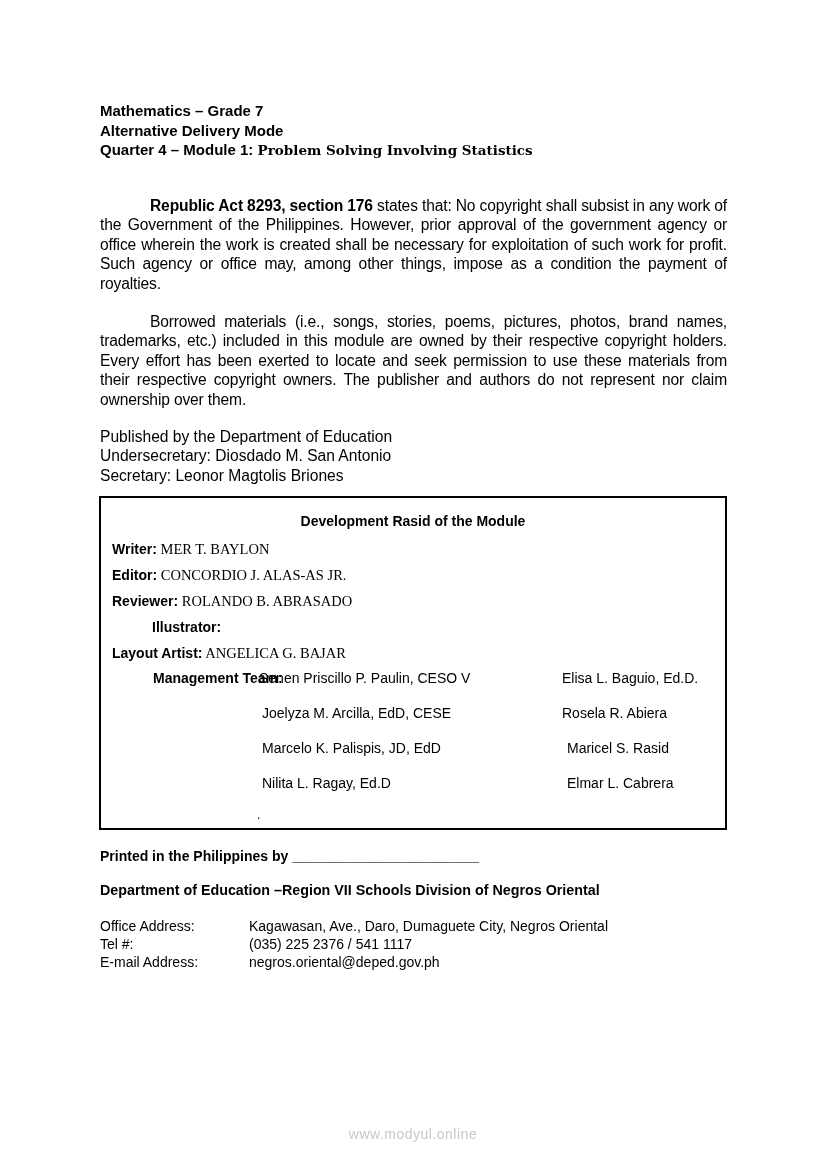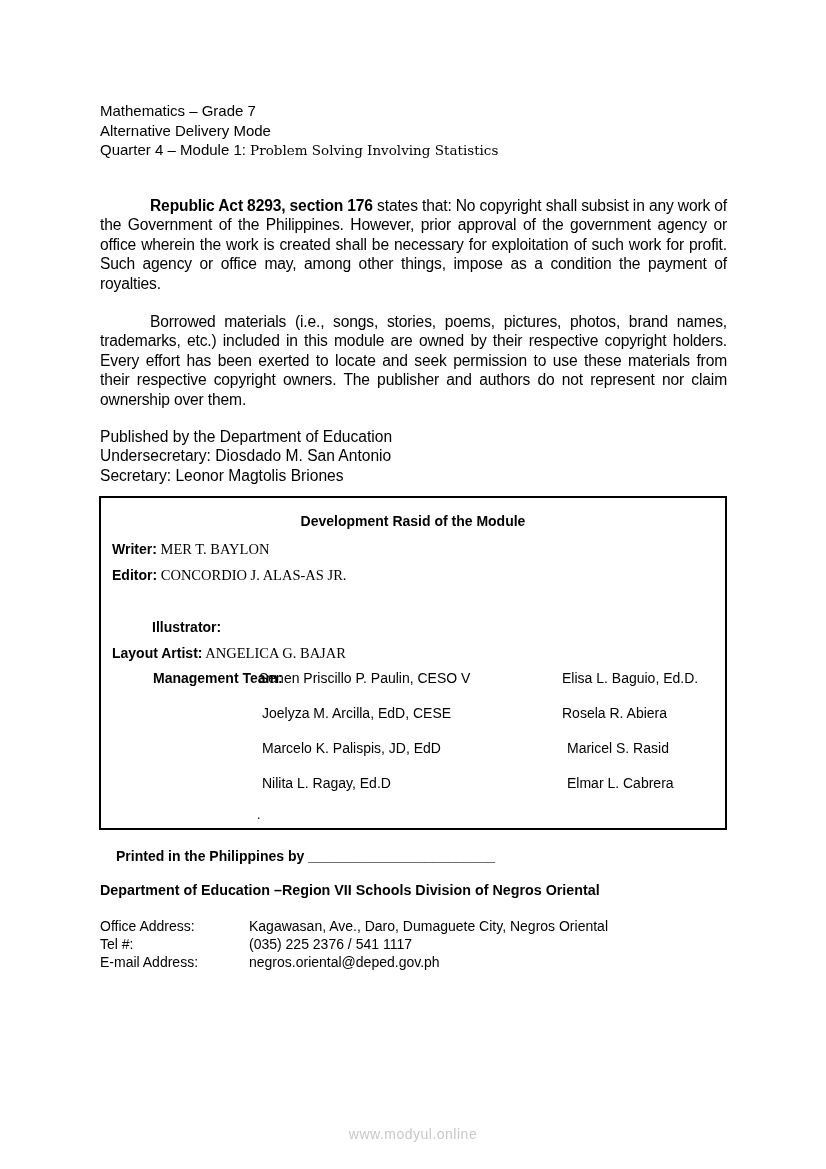--- a/index.html
+++ b/index.html
@@ -1,32 +1,32 @@
 <!DOCTYPE html>
 <html><head>
 <meta charset="utf-8">
 <style>
   html, body { margin: 0; padding: 0; background: #ffffff; }
   body { width: 826px; height: 1169px; position: relative; overflow: hidden;
          font-family: "Liberation Sans", sans-serif; color: #000; }
-  .hdr { position: absolute; left: 100px; top: 101px; font-weight: normal; font-size: 15px; line-height: 19.5px; }
+  .hdr { position: absolute; left: 100px; top: 101px; font-weight: bold; font-size: 15px; line-height: 19.5px; }
   .hdr .serif { font-family: "DejaVu Serif", "Liberation Serif", serif; font-size: 13.5px; }
   .para { position: absolute; left: 100px; width: 627px; font-size: 15.6px; line-height: 19.4px;
           text-align: justify; text-indent: 50px; letter-spacing: -0.15px; }
   .para b { font-weight: bold; }
   .pub { position: absolute; left: 100px; top: 427px; font-size: 15.6px; line-height: 19.4px; }
   .box { position: absolute; left: 99px; top: 496px; width: 624px; height: 330px; border: 2px solid #000; }
   .box .title { position: absolute; left: 0; right: 0; top: 15px; text-align: center; font-weight: bold; font-size: 14px; }
   .role { position: absolute; left: 11px; font-size: 14px; }
   .role .lbl { font-weight: bold; font-family: "Liberation Sans", sans-serif; }
   .role .val { font-family: "Liberation Serif", serif; font-size: 14.5px; }
   .mgmt-label { position: absolute; left: 11px; top: 172px; font-weight: bold; font-size: 14px; padding-left: 41px; }
   .mgmt { position: absolute; font-size: 14px; font-family: "Liberation Sans", sans-serif; }
   .dot { position: absolute; left: 156px; top: 310px; font-size: 12px; }
-  .printed { position: absolute; left: 116px; top: 848px; font-weight: bold; font-size: 14px; }
+  .printed { position: absolute; left: 100px; top: 848px; font-weight: bold; font-size: 14px; }
   .deped { position: absolute; left: 100px; top: 882px; font-weight: bold; font-size: 14.3px; }
   .contact { position: absolute; left: 100px; top: 917px; font-size: 14px; line-height: 18px; }
   .contact .row { display: flex; }
   .contact .k { width: 149px; }
   .watermark { position: absolute; left: 0; right: 0; top: 1126px; text-align: center; color: #c8c8c8;
                font-size: 14px; letter-spacing: 0.5px; }
 </style>
 </head>
 <body>
 
@@ -43,20 +43,21 @@
 <div class="pub">
   <div>Published by the Department of Education</div>
   <div>Undersecretary: Diosdado M. San Antonio</div>
   <div>Secretary: Leonor Magtolis Briones</div>
 </div>
 
 <div class="box">
   <div class="title">Development Rasid of the Module</div>
   <div class="role" style="top:43px;"><span class="lbl">Writer:</span><span class="val"> MER T. BAYLON</span></div>
   <div class="role" style="top:69px;"><span class="lbl">Editor:</span><span class="val"> CONCORDIO J. ALAS-AS JR.</span></div>
+  <div class="role" style="top:95px;"><span class="lbl">Reviewer:</span><span class="val"> ROLANDO B. ABRASADO</span></div>
   <div class="role" style="top:121px;padding-left:40px;"><span class="lbl">Illustrator:</span><span class="val"></span></div>
   <div class="role" style="top:147px;"><span class="lbl">Layout Artist:</span><span class="val"> ANGELICA G. BAJAR</span></div>
 
   <div class="mgmt-label">Management Team:</div>
   <div class="mgmt" style="left:158px; top:172px;">Senen Priscillo P. Paulin, CESO V</div>
   <div class="mgmt" style="left:161px; top:207px;">Joelyza M. Arcilla, EdD, CESE</div>
   <div class="mgmt" style="left:161px; top:242px;">Marcelo K. Palispis, JD, EdD</div>
   <div class="mgmt" style="left:161px; top:277px;">Nilita L. Ragay, Ed.D</div>
   <div class="mgmt" style="left:461px; top:172px;">Elisa L. Baguio, Ed.D.</div>
   <div class="mgmt" style="left:461px; top:207px;">Rosela R. Abiera</div>

